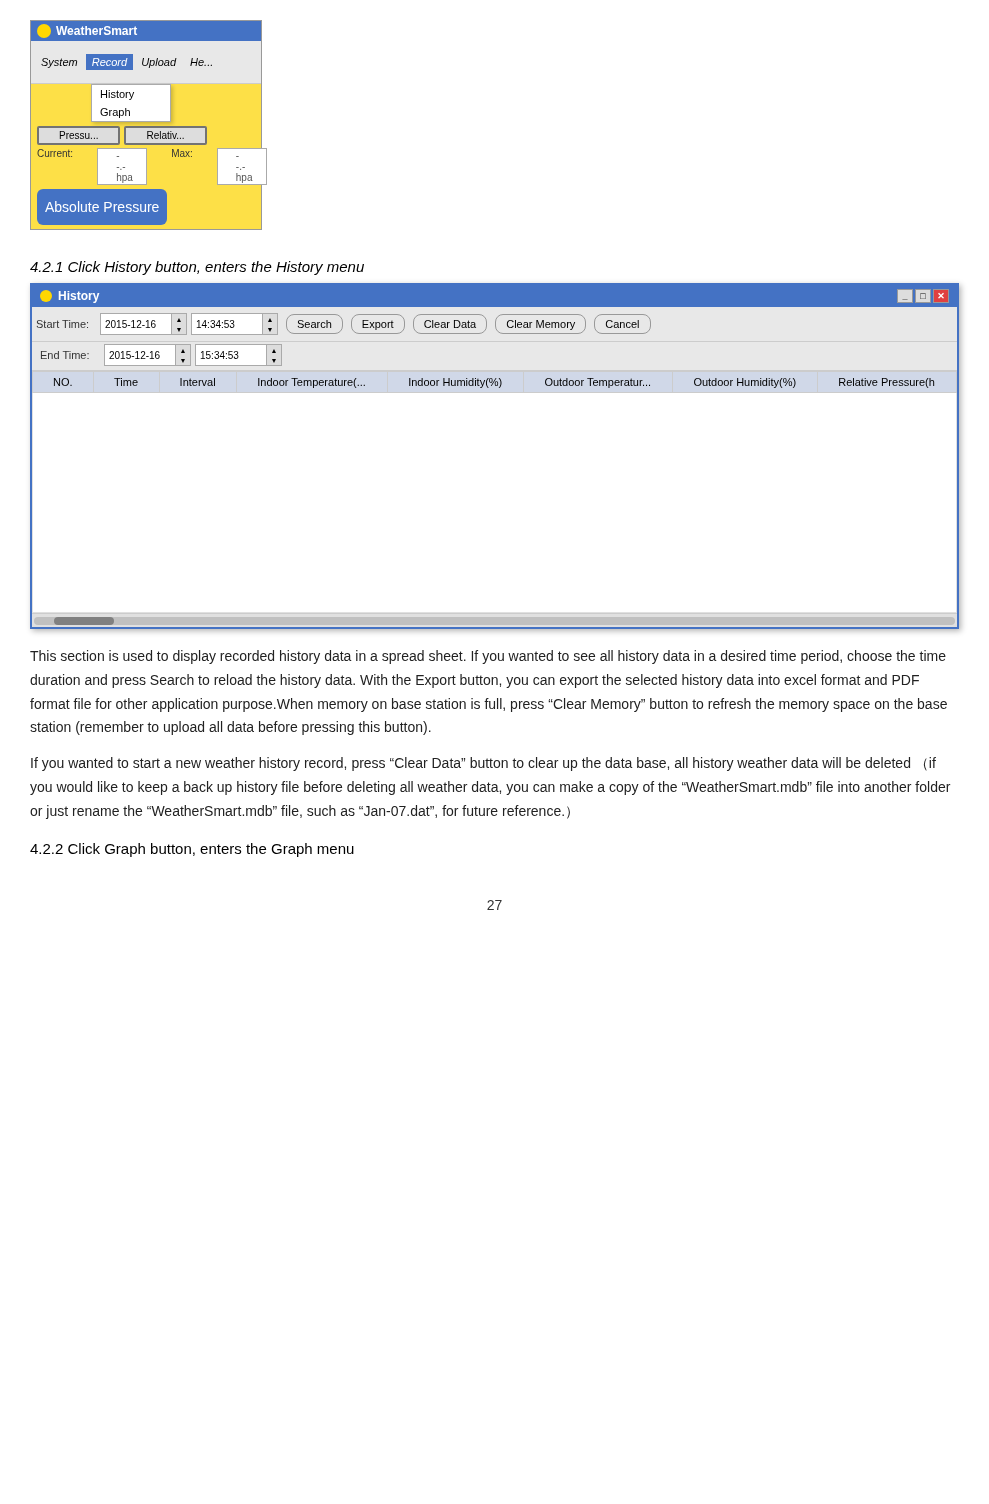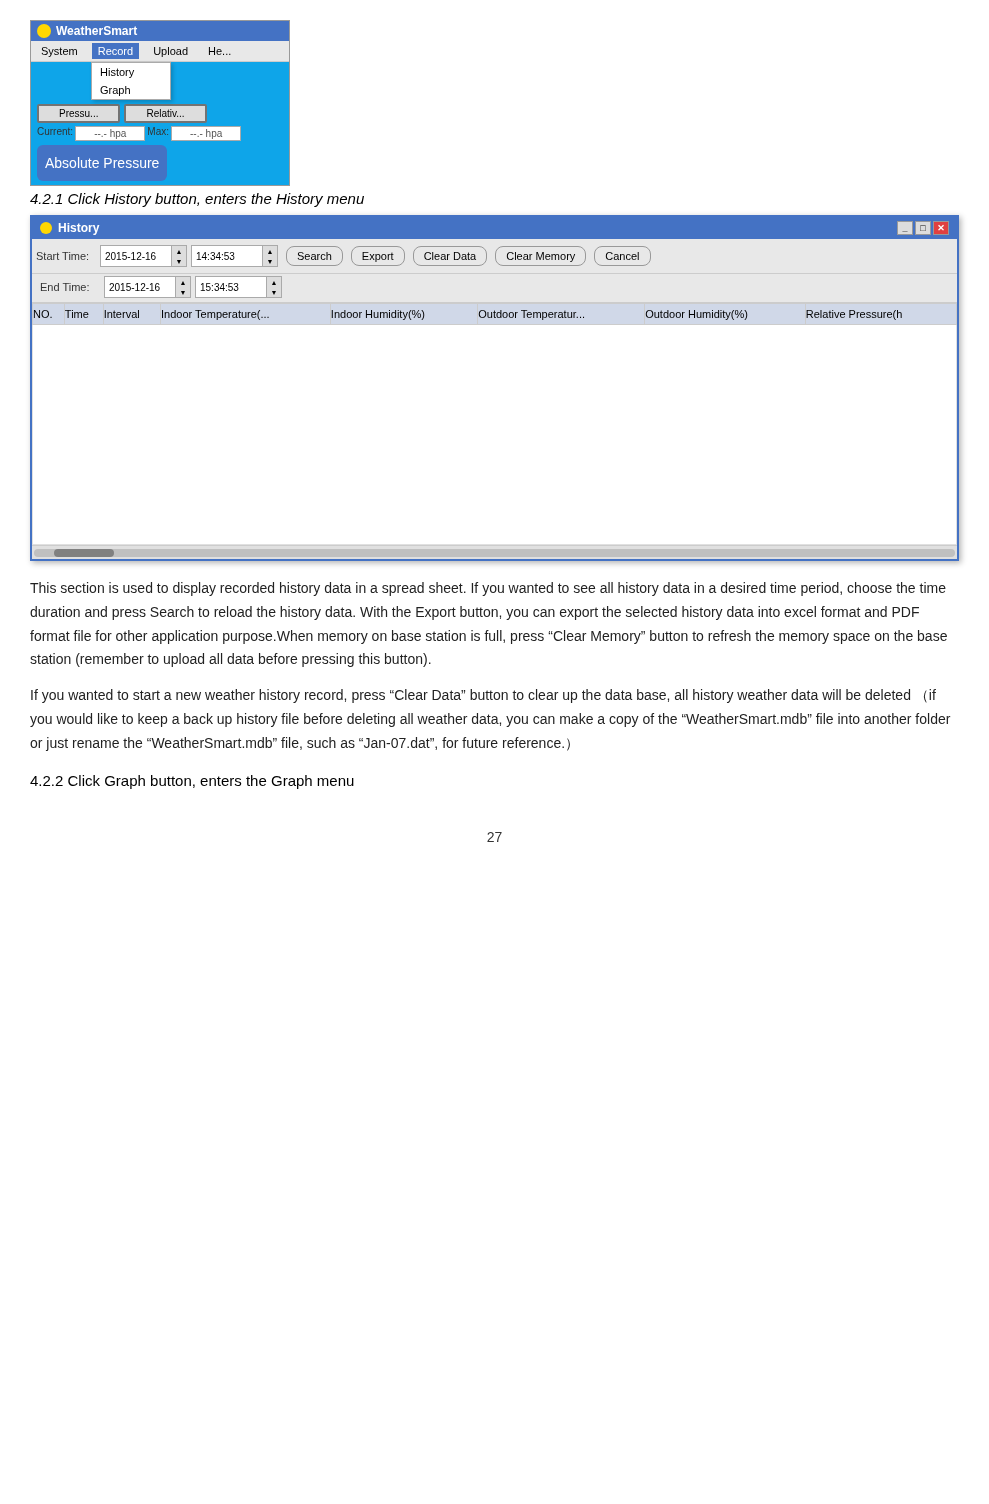--- a/index.html
+++ b/index.html
@@ -8,24 +8,24 @@
       font-size: 14px;
       background: #fff;
       color: #000;
       width: 989px;
       min-height: 1504px;
       padding: 20px 30px;
     }
 
     
     .app-screenshot {
-      width: 260px;
+      width: 232px;
       border: 1px solid #999;
-      background: #0ea5e9;
-      margin-bottom: 4px;
+      background: #fde047;
+      margin-bottom: 28px;
     }
     .app-title-bar {
       background: #4472c4;
       color: #fff;
       font-size: 12px;
       font-weight: bold;
       padding: 3px 6px;
       display: flex;
       align-items: center;
       gap: 5px;
@@ -34,22 +34,23 @@
       width: 14px;
       height: 14px;
       background: #ffd700;
       border-radius: 50%;
       display: inline-block;
     }
     .app-menu-bar {
       background: #e8e8e8;
       border-bottom: 1px solid #ccc;
       display: flex;
-      gap: 8px;
-      padding: 2px 4px;
+      gap: 2px;
+      padding: 13px 4px;
+      font-style: italic;
     }
     .app-menu-item {
       padding: 2px 6px;
       font-size: 11px;
       cursor: pointer;
     }
     .app-menu-item.active {
       background: #4472c4;
       color: #fff;
     }
@@ -78,21 +79,21 @@
     .sensor-btn {
       background: #ddd;
       border: 2px solid #737373;
       padding: 2px 20px;
       font-size: 10px;
       cursor: pointer;
       border-radius: 2px;
     }
     .current-max-row {
       display: flex;
-      gap: 2px;
+      gap: 24px;
       font-size: 10px;
       color: #333;
       margin-bottom: 3px;
     }
     .value-box {
       background: #fff;
       border: 1px solid #aaa;
       padding: 1px 18px;
       font-size: 10px;
       color: #555;
@@ -230,21 +231,21 @@
       background: #fff;
     }
     .history-table {
       width: 100%;
       border-collapse: collapse;
       font-size: 11px;
     }
     .history-table th {
       background: #d0d8e8;
       border: 1px solid #ccc;
-      padding: 4px 0;
+      padding: 4px 20px;
       text-align: left;
       white-space: nowrap;
       font-weight: normal;
     }
     .history-table td {
       border: 1px solid #e0e0e0;
       padding: 3px 6px;
       white-space: nowrap;
     }
     .history-table tbody tr:nth-child(even) { background: #f8f8f8; }

